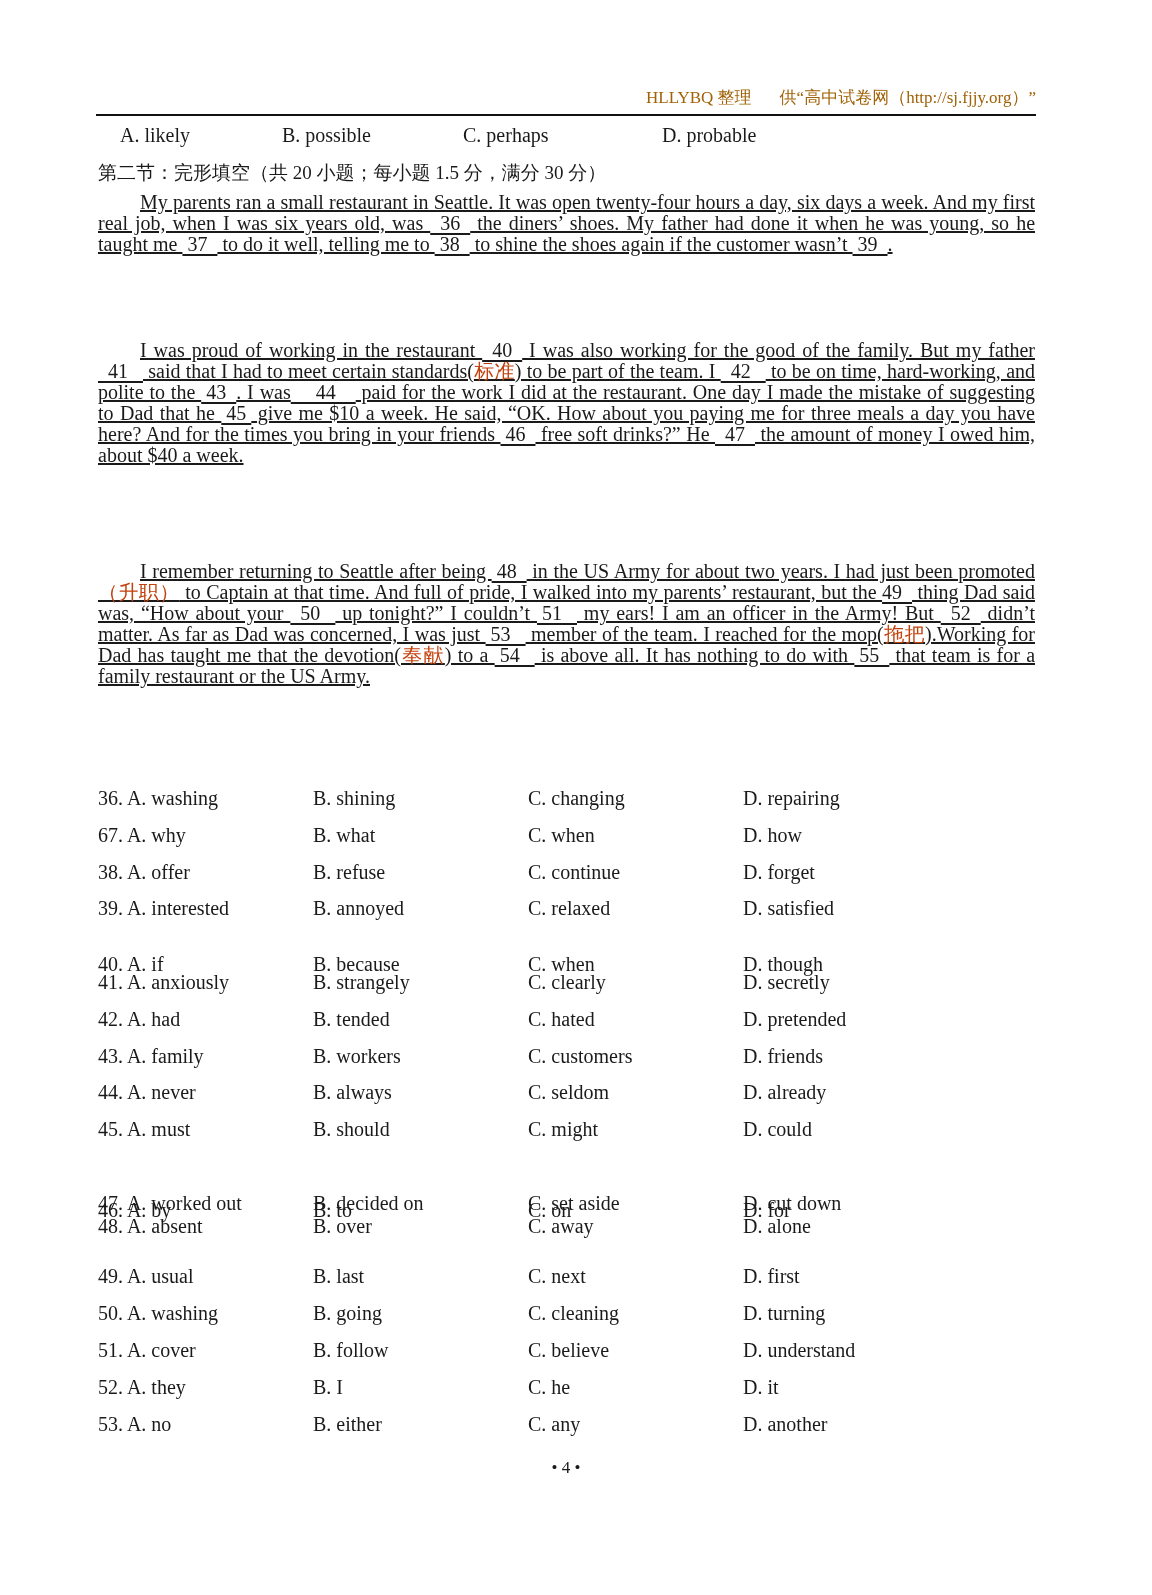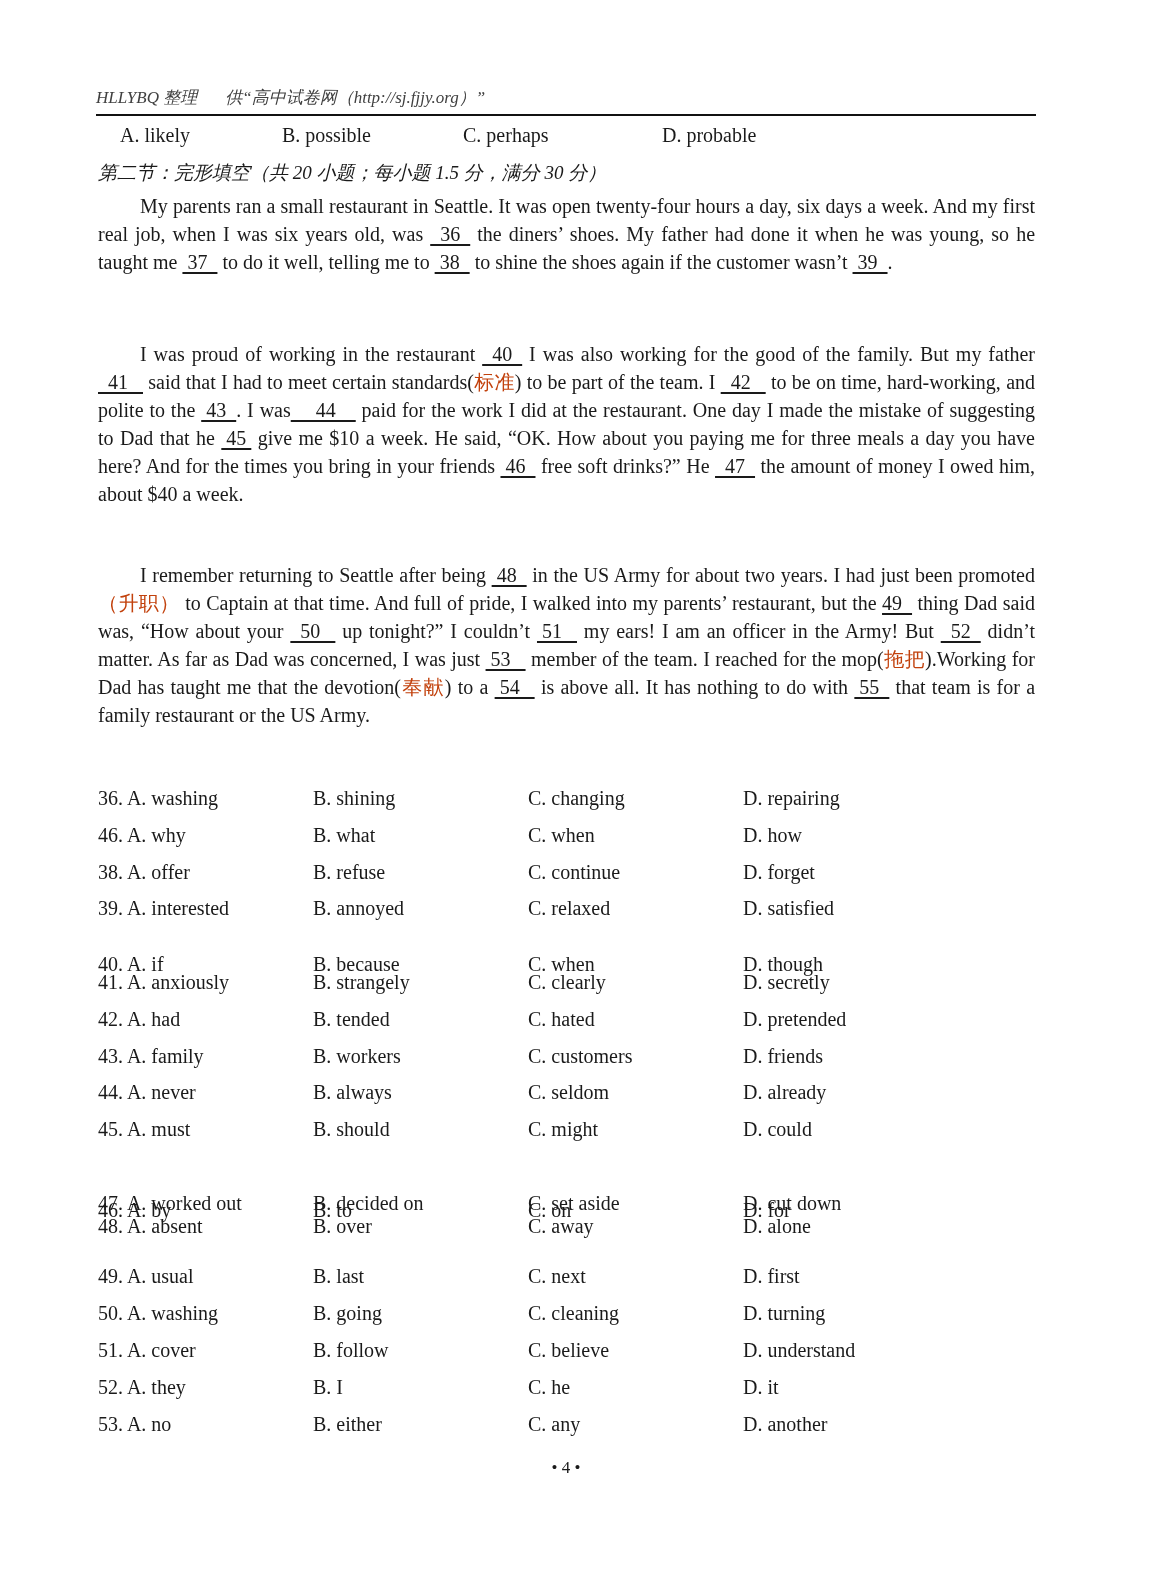--- a/index.html
+++ b/index.html
@@ -4,36 +4,37 @@
 <style>
   html, body { margin: 0; padding: 0; background: #ffffff; }
   body {
     width: 1152px; height: 1595px; position: relative; overflow: hidden;
     font-family: "Liberation Serif", "DejaVu Serif", serif;
     color: #1a1a1a;
   }
   .header {
     position: absolute; left: 96px; top: 86px; width: 940px; height: 28px;
     border-bottom: 2px solid #111;
-    text-align: left; font-size: 17px; color: #404040; font-style: italic;
+    text-align: right; font-size: 17px; color: #a16207;
   }
   .header span { display: inline-block; }
   .header .gap { width: 28px; }
   .opt-line, .qrow {
     position: absolute; font-size: 20px; white-space: nowrap;
   }
   .opt-line { top: 124px; left: 120px; width: 900px; height: 28px; }
   .col { position: absolute; top: 0; }
   .section-title {
-    position: absolute; left: 98px; top: 160px; font-size: 19px; font-style: italic;
+    position: absolute; left: 98px; top: 160px; font-size: 19px;
   }
   .para {
     position: absolute; left: 98px; width: 937px;
-    font-size: 20px; line-height: 28px; text-align: justify;
+    font-size: 20px; line-height: 21px; text-align: justify;
     text-align-last: left;
+    text-decoration: underline;
   }
   .para .indent { display: inline-block; width: 42px; }
   .blank {
     display: inline-block; text-decoration: underline; text-underline-offset: 3px;
     white-space: pre;
   }
   .cn { color: #c2410c; }
   .qrow { left: 98px; height: 30px; width: 900px; }
   .qrow .c0 { left: 0; }
   .qrow .c1 { left: 215px; }
@@ -67,21 +68,21 @@
 <div class="para" style="top:561px"><span class="indent"></span><span>I remember returning to Seattle after being </span><span class="blank"> 48  </span><span> in the US Army for about two years. I had just been promoted</span><span class="cn">（升职）</span><span> to Captain at that time. And full of pride, I walked into my parents’ restaurant, but the </span><span class="blank">49  </span><span> thing Dad said was, “How about your </span><span class="blank">  50   </span><span> up tonight?” I couldn’t </span><span class="blank"> 51   </span><span> my ears! I am an officer in the Army! But </span><span class="blank">  52  </span><span> didn’t matter. As far as Dad was concerned, I was just </span><span class="blank"> 53   </span><span> member of the team. I reached for the mop(</span><span class="cn">拖把</span><span>).Working for Dad has taught me that the devotion(</span><span class="cn">奉献</span><span>) to a </span><span class="blank"> 54   </span><span> is above all. It has nothing to do with </span><span class="blank"> 55  </span><span> that team is for a family restaurant or the US Army.</span></div>
 
 <div id="questions">
     <div class="qrow" style="top: 787px;">
       <span class="col c0">36. A. washing</span>
       <span class="col c1">B. shining</span>
       <span class="col c2">C. changing</span>
       <span class="col c3">D. repairing</span>
     </div>
     <div class="qrow" style="top: 823.8px;">
-      <span class="col c0">46. A. why</span>
+      <span class="col c0">67. A. why</span>
       <span class="col c1">B. what</span>
       <span class="col c2">C. when</span>
       <span class="col c3">D. how</span>
     </div>
     <div class="qrow" style="top: 860.6px;">
       <span class="col c0">38. A. offer</span>
       <span class="col c1">B. refuse</span>
       <span class="col c2">C. continue</span>
       <span class="col c3">D. forget</span>
     </div>

